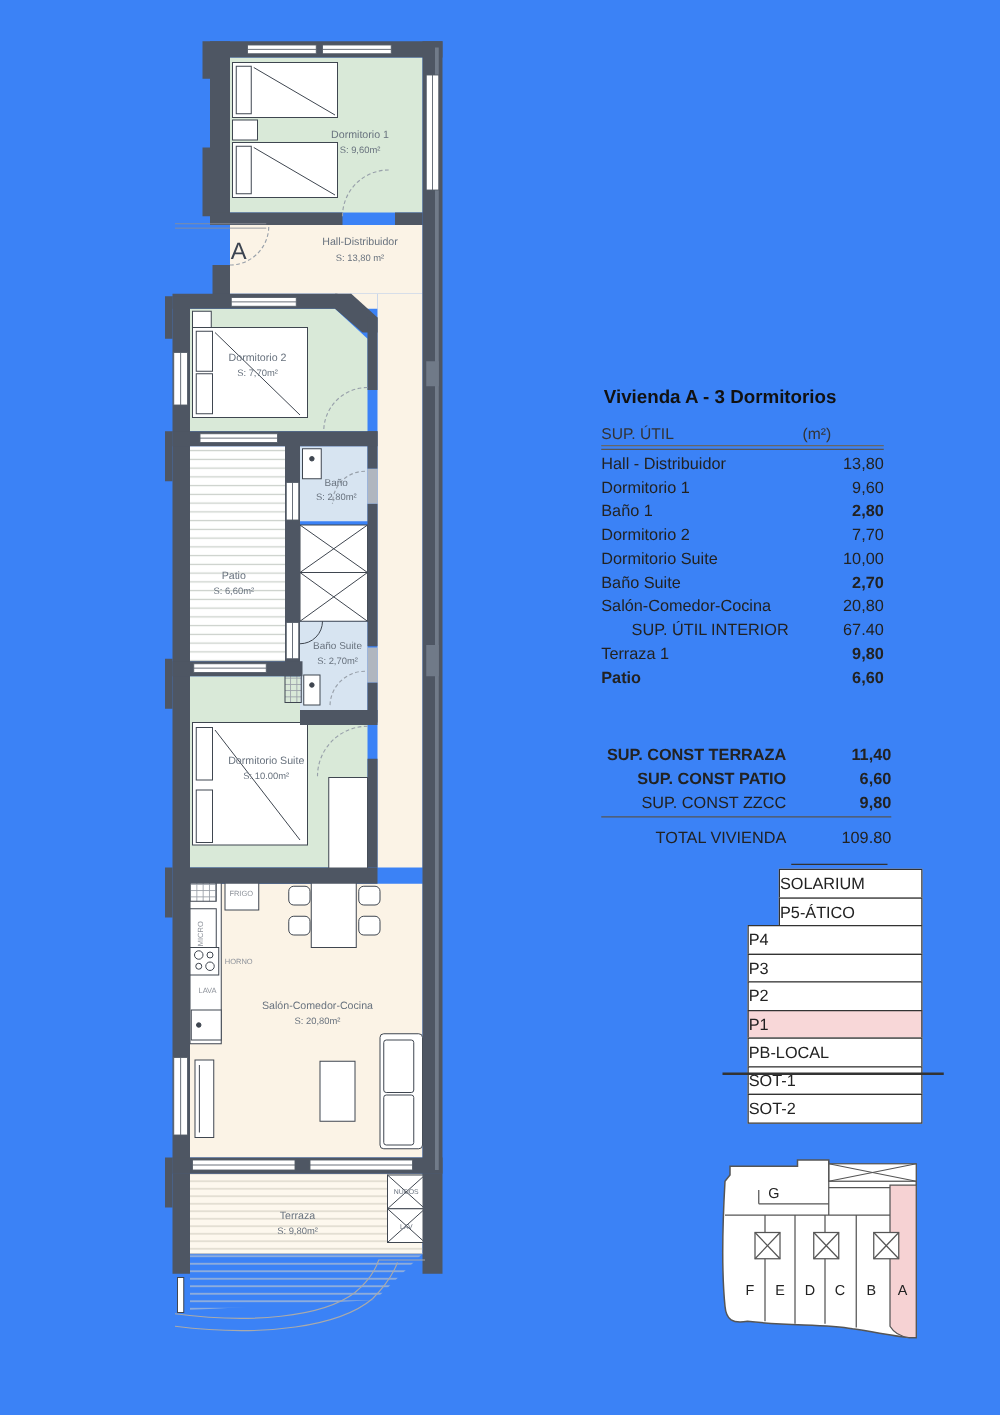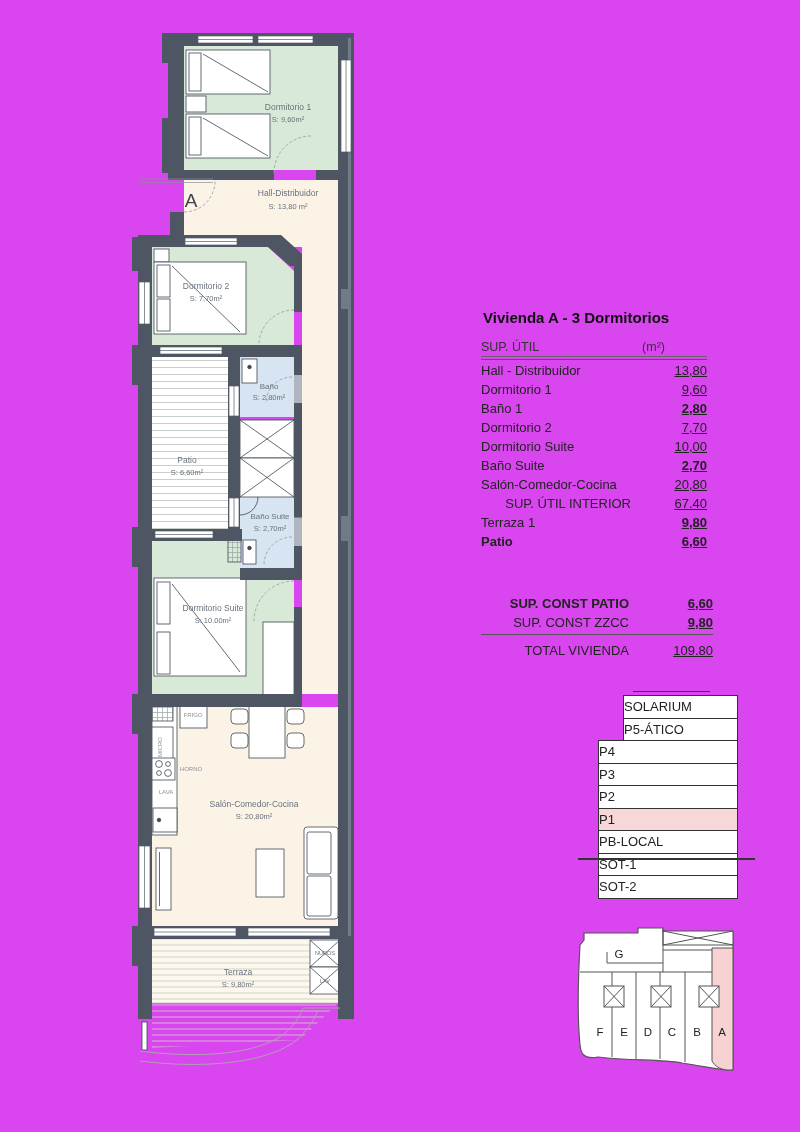--- a/index.html
+++ b/index.html
@@ -1,30 +1,30 @@
 <!DOCTYPE html>
 <html><head>
 <meta charset="utf-8">
 <style>
   html,body { margin:0; padding:0; background:#ffffff; }
-  .page { position:relative; width:800px; height:1132px; background:#d946ef; overflow:hidden;
+  .page { position:relative; width:800px; height:1132px; background:#3b82f6; overflow:hidden;
           font-family:"Liberation Sans", sans-serif; color:#222; }
   .page svg { position:absolute; left:0; top:0; }
 
   
   .title { position:absolute; left:483px; top:309px; font-size:15px; font-weight:bold; color:#111; }
 
   .t1 { position:absolute; left:481px; top:340px; width:226px; font-size:13px; }
   .t1 .head { display:flex; justify-content:space-between; align-items:flex-end;
               font-size:12.5px; color:#333; padding-bottom:2px; border-bottom:1px solid #666; }
   .t1 .head .unit { padding-right:42px; }
   .t1 .rows { border-top:1.5px solid #555; margin-top:2px; padding-top:1px; }
   .row { display:flex; justify-content:flex-start; height:19px; align-items:center; }
   .row .lbl { flex:1; white-space:nowrap; }
-  .row .val { width:62px; text-align:right; white-space:nowrap;text-decoration:underline; }
+  .row .val { width:62px; text-align:right; white-space:nowrap; }
   .b { font-weight:bold; }
   .lbl-right { text-align:right !important; padding-right:14px; }
 
   .t2 { position:absolute; left:481px; top:594px; width:232px; font-size:13px; }
   .t2 .row .lbl { text-align:right; padding-right:22px; }
   .t2 .divider { border-top:1.5px solid #555; margin-top:2px; padding-top:6px; }
   .roofline  { position:absolute; left:633px; top:691px; width:77px; height:1.2px; background:#333; }
 
   .levels { position:absolute; left:598px; top:696px; width:140px; font-size:13px; }
   .lv { box-sizing:border-box; height:23.5px; line-height:21.5px; text-align:left;
@@ -366,20 +366,24 @@
         </div>
     <div class="row">
           <span class="lbl b">Patio</span>
           <span class="val b">6,60</span>
         </div>
   </div>
 </div>
 
 <div class="t2">
   <div class="row">
+        <span class="lbl b">SUP. CONST TERRAZA</span>
+        <span class="val b">11,40</span>
+      </div>
+  <div class="row">
         <span class="lbl b">SUP. CONST PATIO</span>
         <span class="val b">6,60</span>
       </div>
   <div class="row">
         <span class="lbl">SUP. CONST ZZCC</span>
         <span class="val b">9,80</span>
       </div>
   <div class="row divider">
         <span class="lbl">TOTAL VIVIENDA</span>
         <span class="val">109.80</span>

